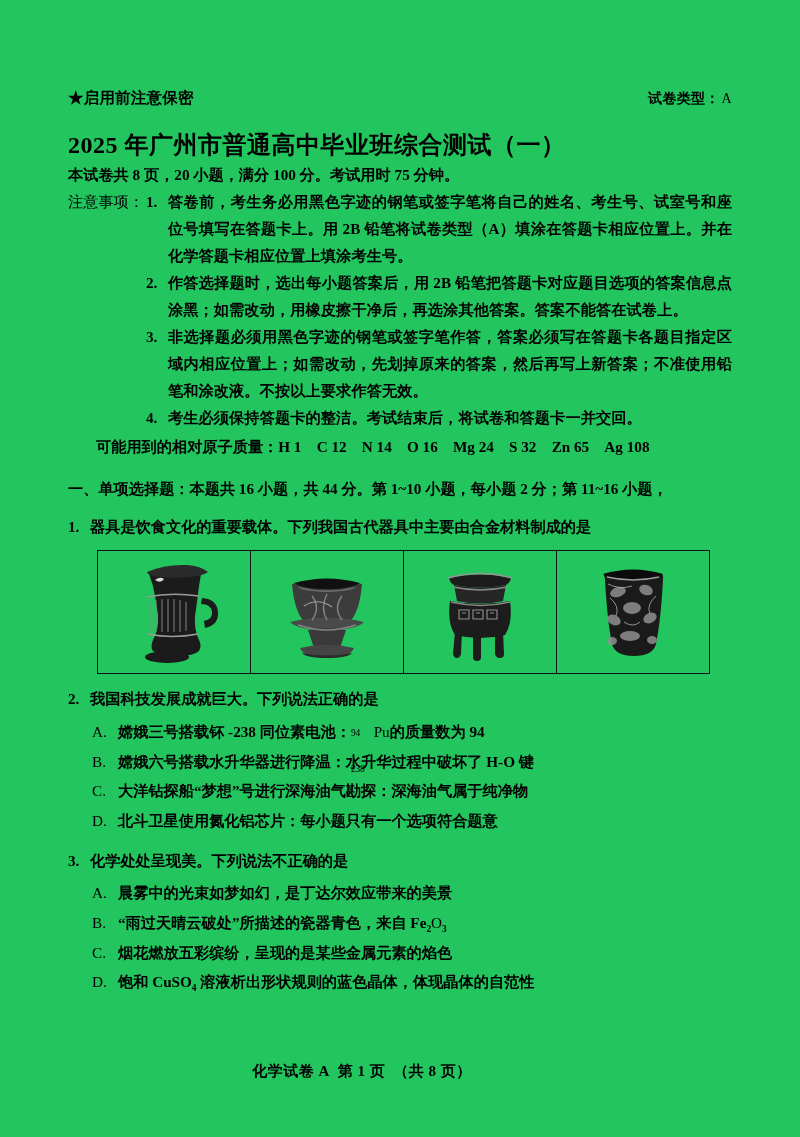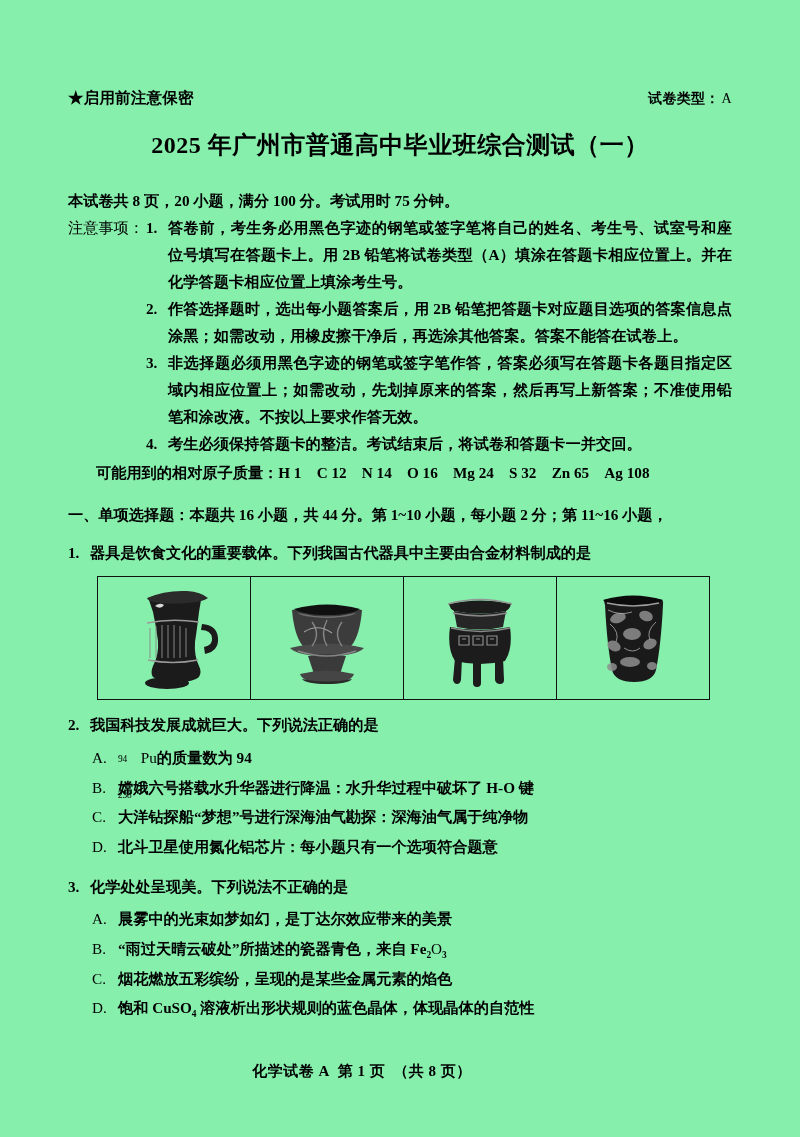--- a/index.html
+++ b/index.html
@@ -13,21 +13,21 @@
     position: relative;
     font-family: "Liberation Serif", "DejaVu Serif", serif;
     color: #000000;
     overflow: hidden;
   }
   .page {
     position: absolute;
     left: 0; top: 0;
     width: 800px;
     height: 1137px;
-    background: #86efac;
+    background: #22c55e;
   }
   .sheet {
     position: absolute;
     left: 68px;
     top: 88px;
     width: 664px;
   }
 
   
   .hdr-row {
@@ -46,39 +46,38 @@
     letter-spacing: 0.3px;
   }
   .hdr-right .type-a {
     font-family: "Liberation Serif", serif;
     font-weight: normal;
     padding-left: 2px;
   }
 
   
   .main-title {
-    text-align: center;
+    text-align: left;
     font-size: 24px;
     font-weight: bold;
     margin-top: 20px;
     letter-spacing: 0.5px;
     white-space: nowrap;
   }
   .subject-title {
     text-align: center;
     font-size: 27px;
     font-weight: bold;
     margin-top: 16px;
     letter-spacing: 14px;
     text-indent: 14px;
   }
 
   
   .body-block {
-    margin-top: 26px;
     font-size: 15.2px;
     line-height: 1.78;
   }
   .line { white-space: nowrap; }
   .bold { font-weight: bold; }
 
   .notice {
     display: flex;
     align-items: flex-start;
   }
@@ -380,21 +379,21 @@
 
     <div class="question">
       <div class="q-stem">
         <span class="q-num">2.</span>
         <span class="q-text">我国科技发展成就巨大。下列说法正确的是</span>
       </div>
       <div class="q-options">
 
         <div class="q-option">
           <span class="opt-letter">A.</span>
-          <span class="opt-text"><span class="nuclide"><span class="mass">238</span><span class="atomicnum">94</span></span><span class="roman">Pu</span><span>的质量数为 94</span></span>
+          <span class="opt-text"><span>嫦娥三号搭载钚 -238 同位素电池：</span><span class="nuclide"><span class="mass">238</span><span class="atomicnum">94</span></span><span class="roman">Pu</span><span>的质量数为 94</span></span>
         </div>
 
         <div class="q-option">
           <span class="opt-letter">B.</span>
           <span class="opt-text">嫦娥六号搭载水升华器进行降温：水升华过程中破坏了 H-O 键</span>
         </div>
 
         <div class="q-option">
           <span class="opt-letter">C.</span>
           <span class="opt-text">大洋钻探船“梦想”号进行深海油气勘探：深海油气属于纯净物</span>

